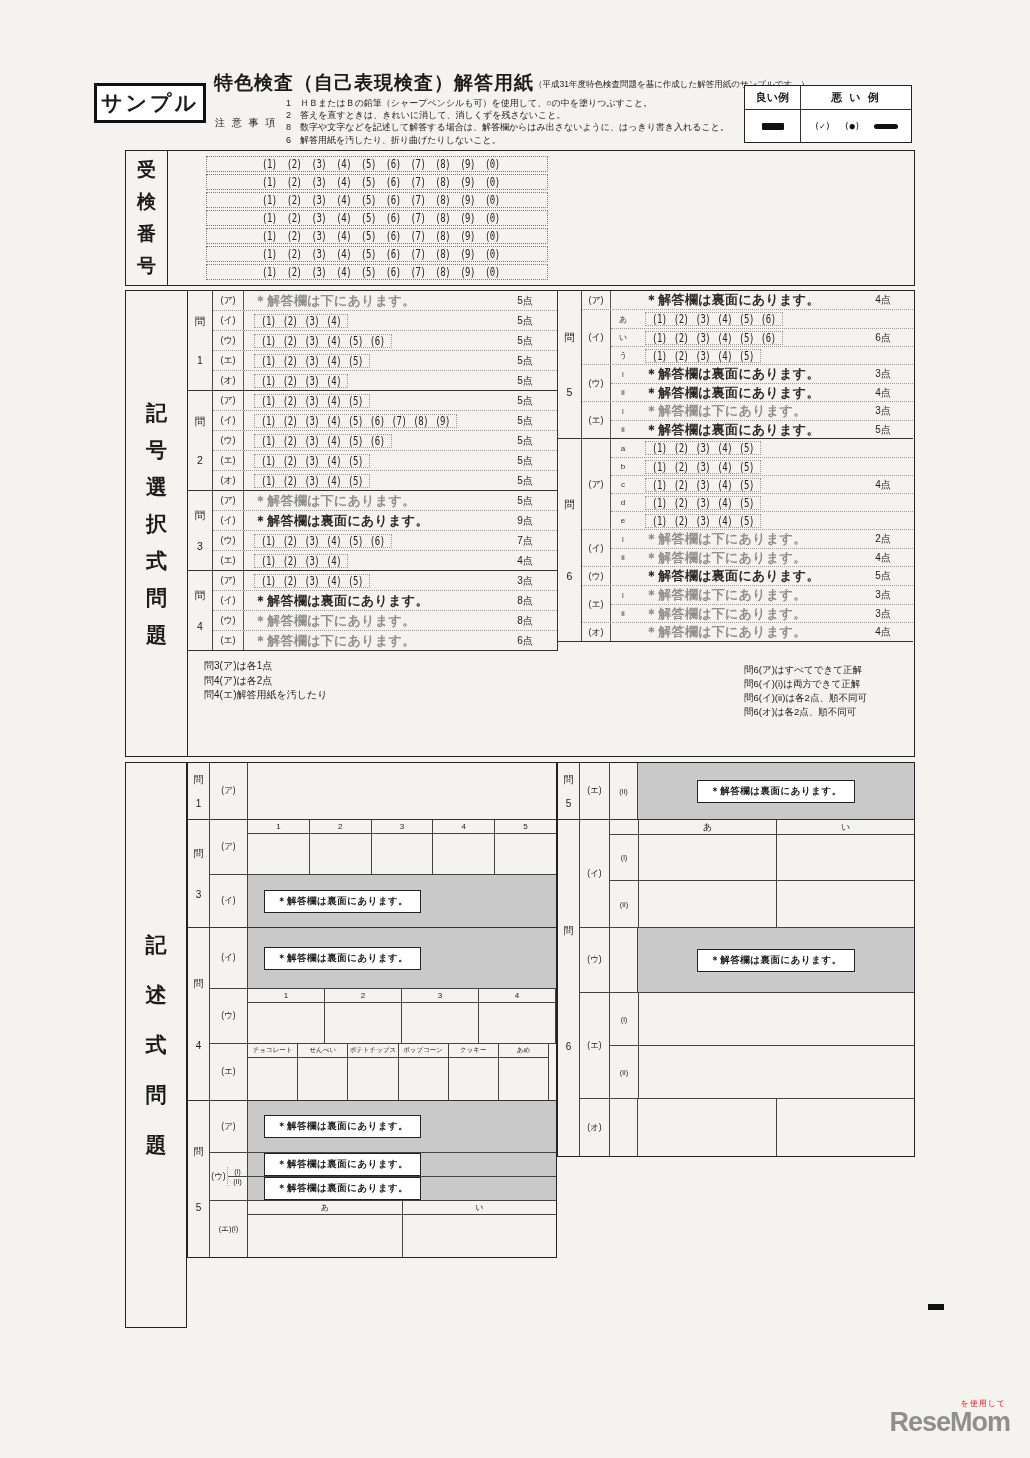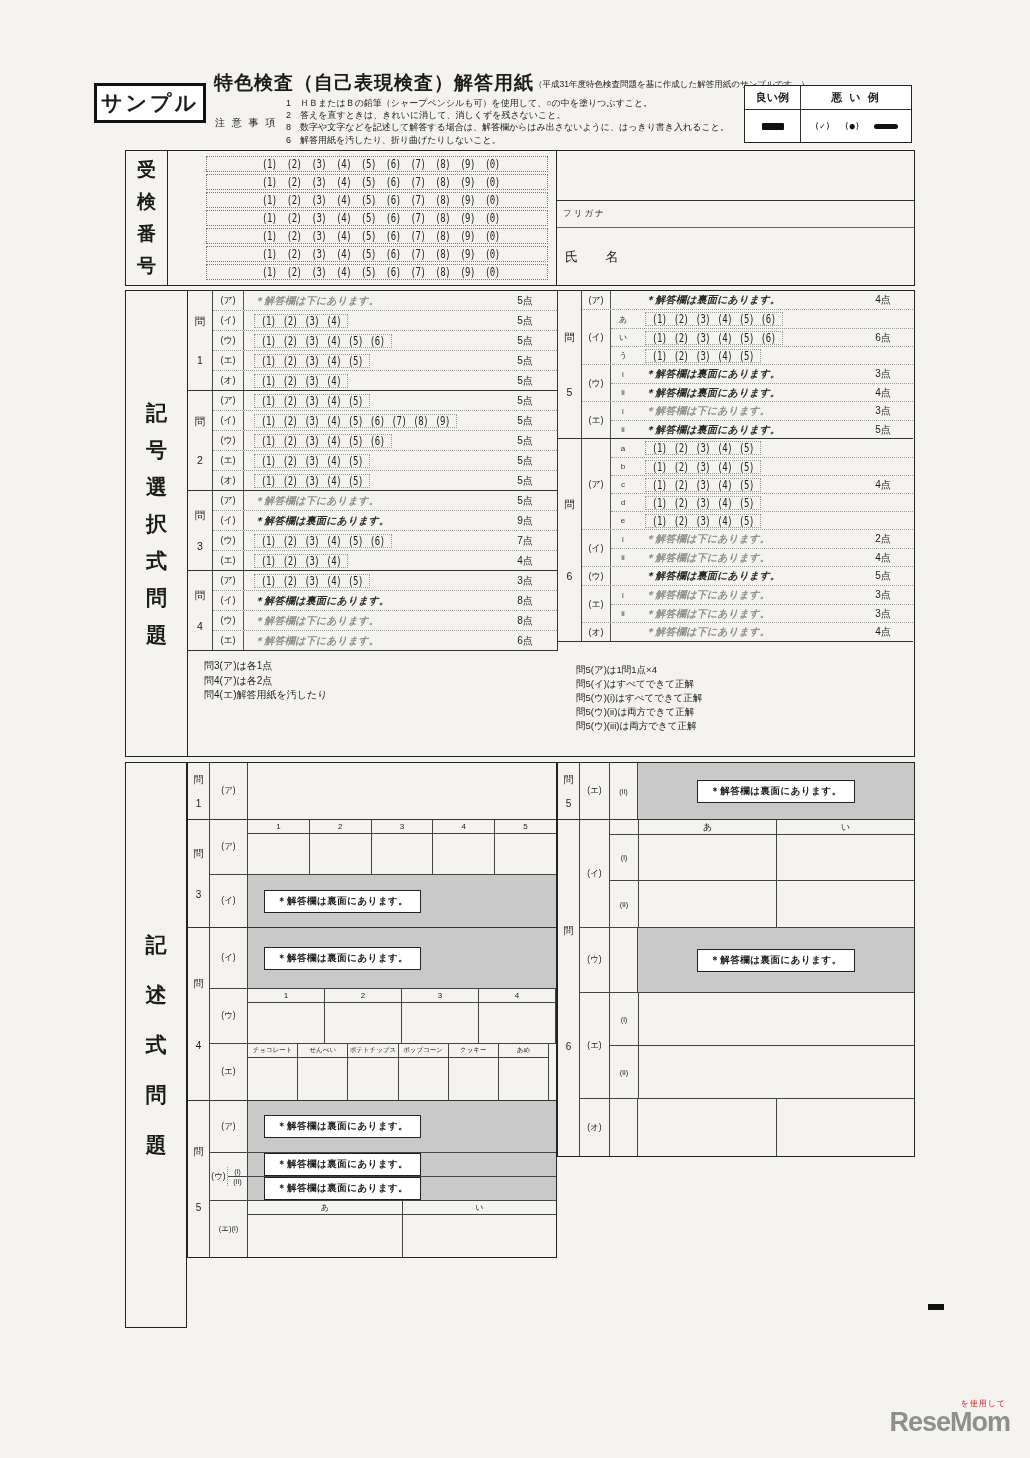--- a/index.html
+++ b/index.html
@@ -69,21 +69,21 @@
   .optcell { width:31px; border-right:1px solid #555; display:flex; align-items:center; justify-content:center; font-size:9px; }
   .grid-right .optcell { width:29px; }
   .grouprows { flex:1; display:flex; flex-direction:column; }
   .selrow { display:flex; align-items:center; height:19px; }
   .grid-right .selrow { height:18px; }
   .selrow + .selrow { border-top:1px dotted #999; }
   .subcell { width:24px; display:flex; align-items:center; justify-content:center; font-size:8px; color:#333; }
   .rowcontent { flex:1; display:flex; align-items:center; padding-left:10px; overflow:hidden; }
   .ptscell { width:52px; text-align:center; padding-right:12px; font-size:10px; white-space:nowrap; }
   .grid-right .ptscell { width:50px; padding-right:10px; }
-  .rownote { font-size:10px; font-weight:bold; letter-spacing:0.3px; white-space:nowrap;font-style:italic; }
+  .rownote { font-size:13px; font-weight:bold; letter-spacing:0.3px; white-space:nowrap; }
   .rownote.back { color:#2a2a2a; }
   .rownote.down { color:#8f8f8f; }
   .selnotes-left { position:absolute; left:16px; top:368px; font-size:10px; line-height:14.5px; }
   .selnotes-r1 { position:absolute; left:388px; top:372px; font-size:9.5px; line-height:14px; }
   .selnotes-r2 { position:absolute; left:556px; top:372px; font-size:9.5px; line-height:14px; }
 
   
   .wsection { left:125px; top:762px; width:790px; height:566px; }
   .vcol-w { position:absolute; left:0; top:0; width:62px; height:566px; border:1.5px solid #222;
     display:flex; flex-direction:column; justify-content:center; align-items:center; gap:22px;
@@ -269,25 +269,20 @@
           <span class="bub">(4)</span>
           <span class="bub">(5)</span>
           <span class="bub">(6)</span>
           <span class="bub">(7)</span>
           <span class="bub">(8)</span>
           <span class="bub">(9)</span>
           <span class="bub">(0)</span>
         </div>
       </div>
     </div>
-  <div class="exright">
-    <div class="exempty"></div>
-    <div class="exfuri">フリガナ</div>
-    <div class="exname">氏 名</div>
-  </div>
 </div>
 
 <div class="abs selsection">
   <div class="vcol-sel">
       <div>記</div>
       <div>号</div>
       <div>選</div>
       <div>択</div>
       <div>式</div>
       <div>問</div>
@@ -846,26 +841,25 @@
               </div>
             </div>
           </div>
         </div>
       </div>
     <div class="selnotes-left">
         <div>問3(ア)は各1点</div>
         <div>問4(ア)は各2点</div>
         <div>問4(エ)解答用紙を汚したり</div>
       </div>
-    <div class="selnotes-r1">
-        <div>問5(ア)は1問1点×4</div>
-        <div>問5(イ)はすべてできて正解</div>
-        <div>問5(ウ)(i)はすべてできて正解</div>
-        <div>問5(ウ)(ii)は両方できて正解</div>
-        <div>問5(ウ)(iii)は両方できて正解</div>
+    <div class="selnotes-r2">
+        <div>問6(ア)はすべてできて正解</div>
+        <div>問6(イ)(i)は両方できて正解</div>
+        <div>問6(イ)(ii)は各2点、順不同可</div>
+        <div>問6(オ)は各2点、順不同可</div>
       </div>
   </div>
 </div>
 
 <div class="abs wsection">
   <div class="vcol-w">
       <div>記</div>
       <div>述</div>
       <div>式</div>
       <div>問</div>

